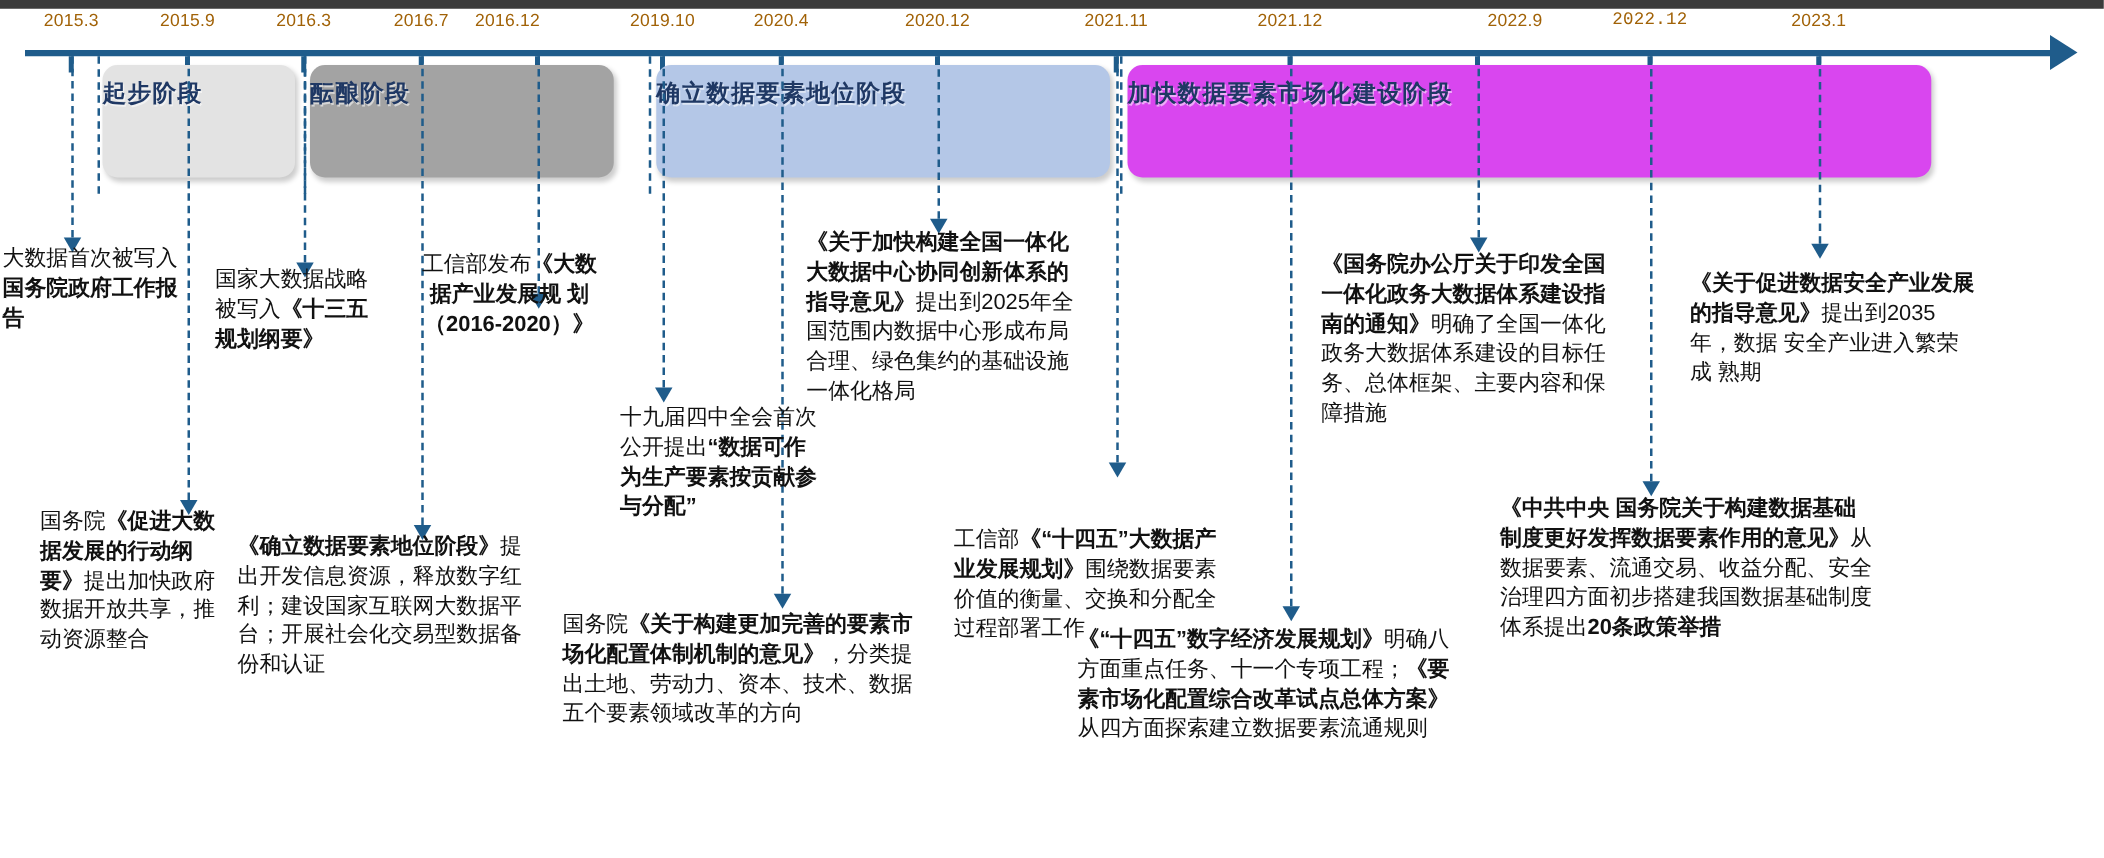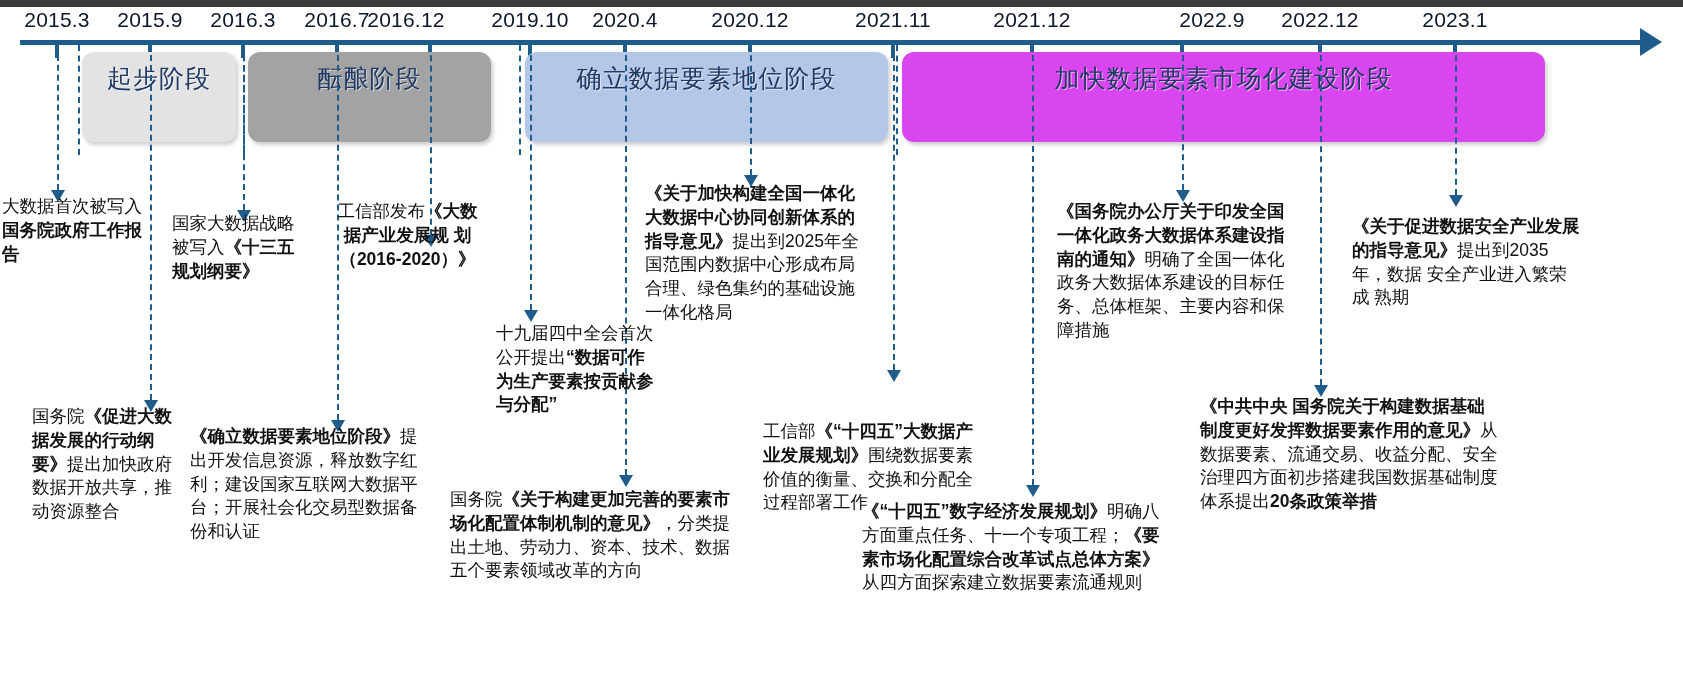--- a/index.html
+++ b/index.html
@@ -16,22 +16,22 @@
 
   
   .top-chrome{
     position:absolute;left:0;top:0;width:1683px;height:7px;
     background:#3b3b3b;
   }
 
   
   .year{
     position:absolute;
-    font-size:21px;
-    color:#0f172a;
+    font-size:14px;
+    color:#a16207;
     letter-spacing:.2px;
     white-space:nowrap;
     transform:translateX(-50%);
     top:8px;
   }
 
   
   .axis-line{
     position:absolute;left:20px;top:40px;width:1625px;height:5px;
     background:#1F5C8B;
@@ -50,22 +50,21 @@
 
   
   .phase{
     position:absolute;top:52px;height:90px;
     border-radius:12px;
     box-shadow:2px 3px 4px rgba(0,0,0,.20);
     box-sizing:border-box;
   }
   .phase-label{
     position:absolute;left:0;right:0;top:10px;
-    text-align:center;
-    font-size:25px;font-weight:normal;color:#1F3864;
+    font-size:19px;font-weight:bold;color:#1F3864;
     letter-spacing:1px;
     text-shadow:1px 1px 0 rgba(255,255,255,.55);
   }
 
   
   .vsep{
     position:absolute;width:0;
     border-left:2px dashed #1F5C8B;
   }
 
@@ -103,21 +102,21 @@
       <div class="year" style="left: 150px;">2015.9</div>
       <div class="year" style="left: 243px;">2016.3</div>
       <div class="year" style="left: 337px;">2016.7</div>
       <div class="year" style="left: 406px;">2016.12</div>
       <div class="year" style="left: 530px;">2019.10</div>
       <div class="year" style="left: 625px;">2020.4</div>
       <div class="year" style="left: 750px;">2020.12</div>
       <div class="year" style="left: 893px;">2021.11</div>
       <div class="year" style="left: 1032px;">2021.12</div>
       <div class="year" style="left: 1212px;">2022.9</div>
-      <div class="year" style="left: 1320px;">2022.12</div>
+      <div class="year" style="left: 1320px; font-family: Liberation Mono, monospace;">2022.12</div>
       <div class="year" style="left: 1455px;">2023.1</div>
     </div>
 
   <div class="axis-line"></div>
   <div class="axis-head"></div>
   <div id="ticks">
       <div class="tick" style="left: 57px;"></div>
       <div class="tick" style="left: 150px;"></div>
       <div class="tick" style="left: 243px;"></div>
       <div class="tick" style="left: 337px;"></div>

